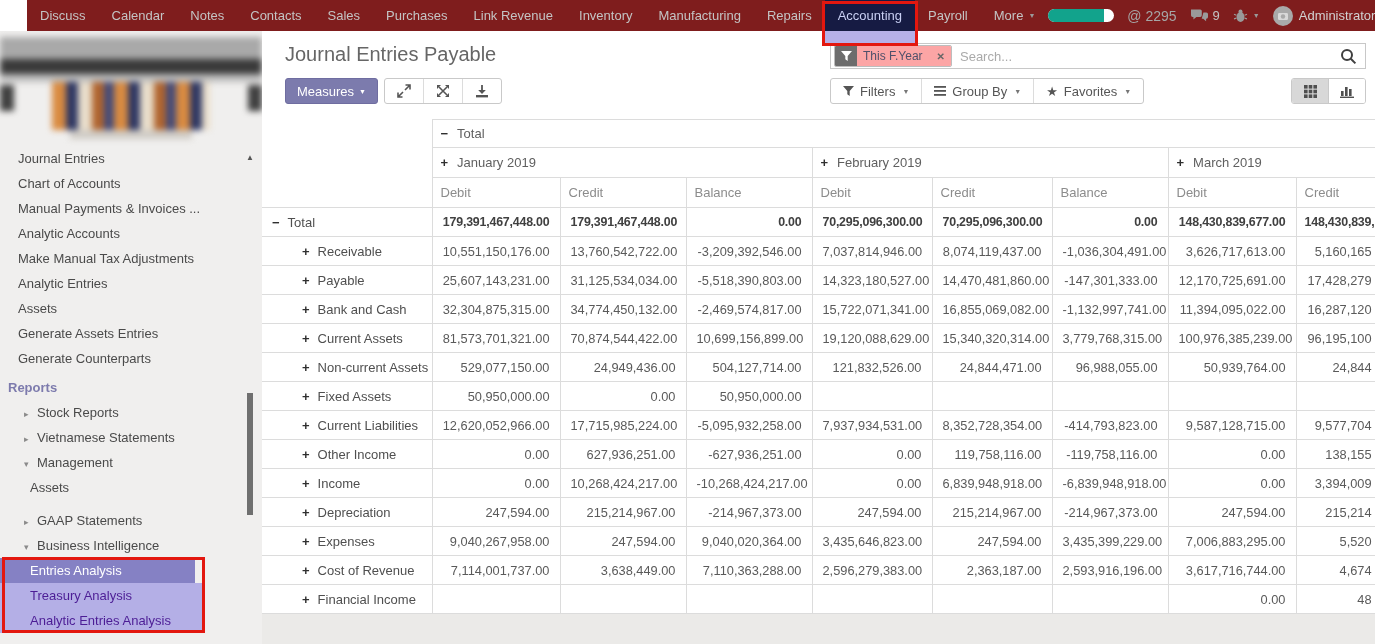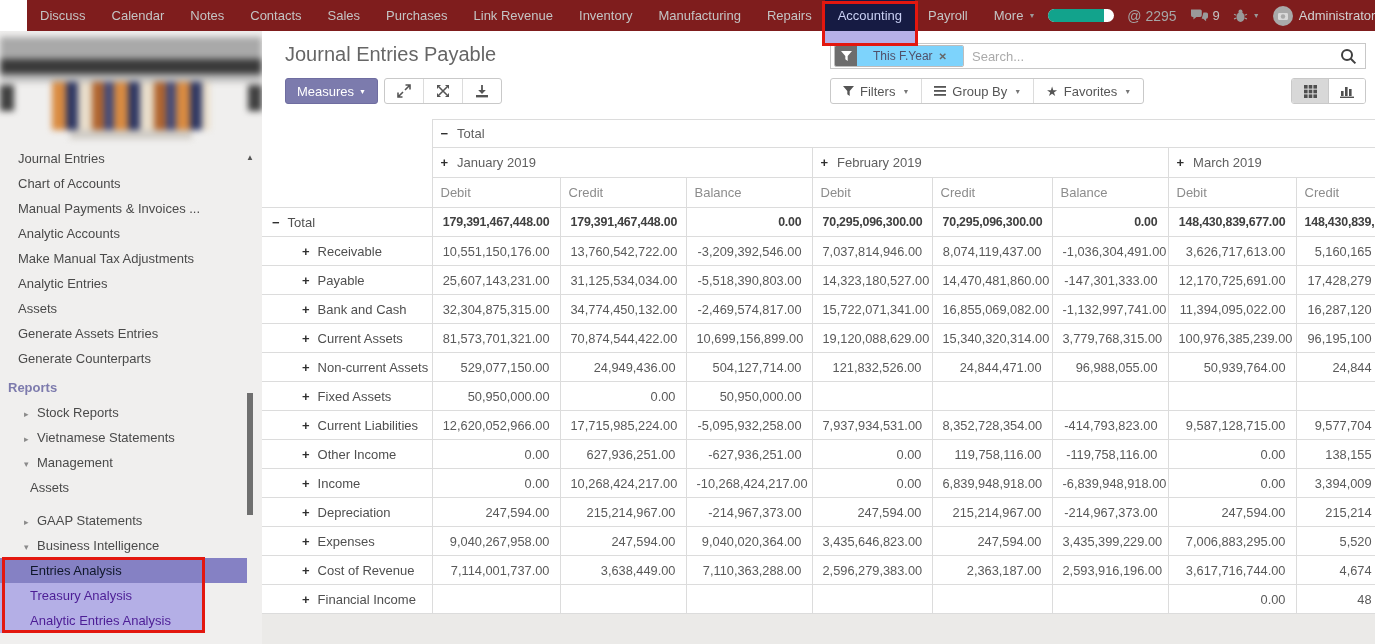--- a/index.html
+++ b/index.html
@@ -35,21 +35,21 @@
   .lg-side{position:absolute;top:50px;width:14px;height:26px;background:#3f3f3f;}
   .lg-band4{height:9px;background:#cfcbc5;margin:0 70px;}
   .side-list{position:absolute;left:0;top:115px;right:0;}
   .side-item{height:25px;line-height:25px;font-size:13px;color:#4a4a4a;padding-left:18px;
              cursor:pointer;white-space:nowrap;box-sizing:border-box;}
   .kind-header{color:#7d7bad;font-weight:700;height:29px;line-height:33px;padding-left:8px;cursor:default;}
   .kind-collapsed,.kind-expanded{padding-left:24px;}
   .arrow{display:inline-block;width:13px;font-size:9px;color:#8a8a8a;}
   .kind-child{padding-left:30px;}
   .gap{margin-top:8px;}
-  .state-selected{background:#8581c4;color:#0f172a;width:247px;}
+  .state-selected{background:#8581c4;color:#ffffff;width:195px;}
   .state-highlight{background:#b4afe6;color:#4c1d95;width:205px;}
   .state-clipped{margin-top:4px;}
   .redbox2{position:absolute;left:2px;top:526px;width:203px;height:76px;
            border:3px solid #e3170f;box-sizing:border-box;pointer-events:none;}
   .scroll-up{position:absolute;left:246px;top:122px;font-size:8px;color:#555;cursor:pointer;}
   .scroll-thumb{position:absolute;left:247px;top:362px;width:6px;height:122px;background:#6f6f6f;cursor:pointer;}
 
   
   .content{position:absolute;left:262px;top:31px;width:1113px;height:613px;background:#fff;}
   .panel{position:absolute;left:0;top:0;width:1113px;height:88px;background:#fff;}
@@ -60,21 +60,21 @@
   .measures-btn .caret{color:#fff;}
   .btn-group{position:absolute;left:122px;top:47px;height:26px;display:inline-flex;
              border:1px solid #c9c9c9;border-radius:3px;background:#fff;overflow:hidden;box-sizing:border-box;}
   .ibtn{width:38px;display:flex;align-items:center;justify-content:center;border-left:1px solid #dcdcdc;cursor:pointer;}
   .ibtn:first-child{border-left:none;}
   .searchbox{position:absolute;left:568px;top:12px;width:536px;height:26px;border:1px solid #c8c8c8;
              background:#fff;display:flex;align-items:center;box-sizing:border-box;}
   .facet{display:flex;align-items:stretch;height:20px;margin-left:3px;border:1px solid #bdbdbd;
          border-radius:2px;overflow:hidden;flex:none;cursor:pointer;}
   .f-ico{width:22px;background:#6d6d6d;display:flex;align-items:center;justify-content:center;}
-  .f-body{background:#7dd3fc;display:flex;align-items:center;padding:0 16px;gap:6px;}
+  .f-body{background:#fca5a5;display:flex;align-items:center;padding:0 6px;gap:14px;}
   .f-label{font-size:12px;color:#50506a;}
   .f-x{font-size:10px;color:#666;font-weight:700;cursor:pointer;}
   .search-input{flex:1;border:none;outline:none;font-size:13px;color:#555;padding:0 8px;
                 font-family:"Liberation Sans",sans-serif;background:transparent;}
   .search-input::placeholder{color:#aaa;}
   .mag{margin-right:8px;flex:none;cursor:pointer;display:flex;}
   .filtergroup{position:absolute;left:568px;top:47px;display:inline-flex;height:26px;
                border:1px solid #c9c9c9;border-radius:3px;background:#fff;overflow:hidden;box-sizing:border-box;}
   .fbtn{display:flex;align-items:center;gap:6px;padding:0 12px;font-size:13px;color:#555;
         border-left:1px solid #dcdcdc;cursor:pointer;white-space:nowrap;}

